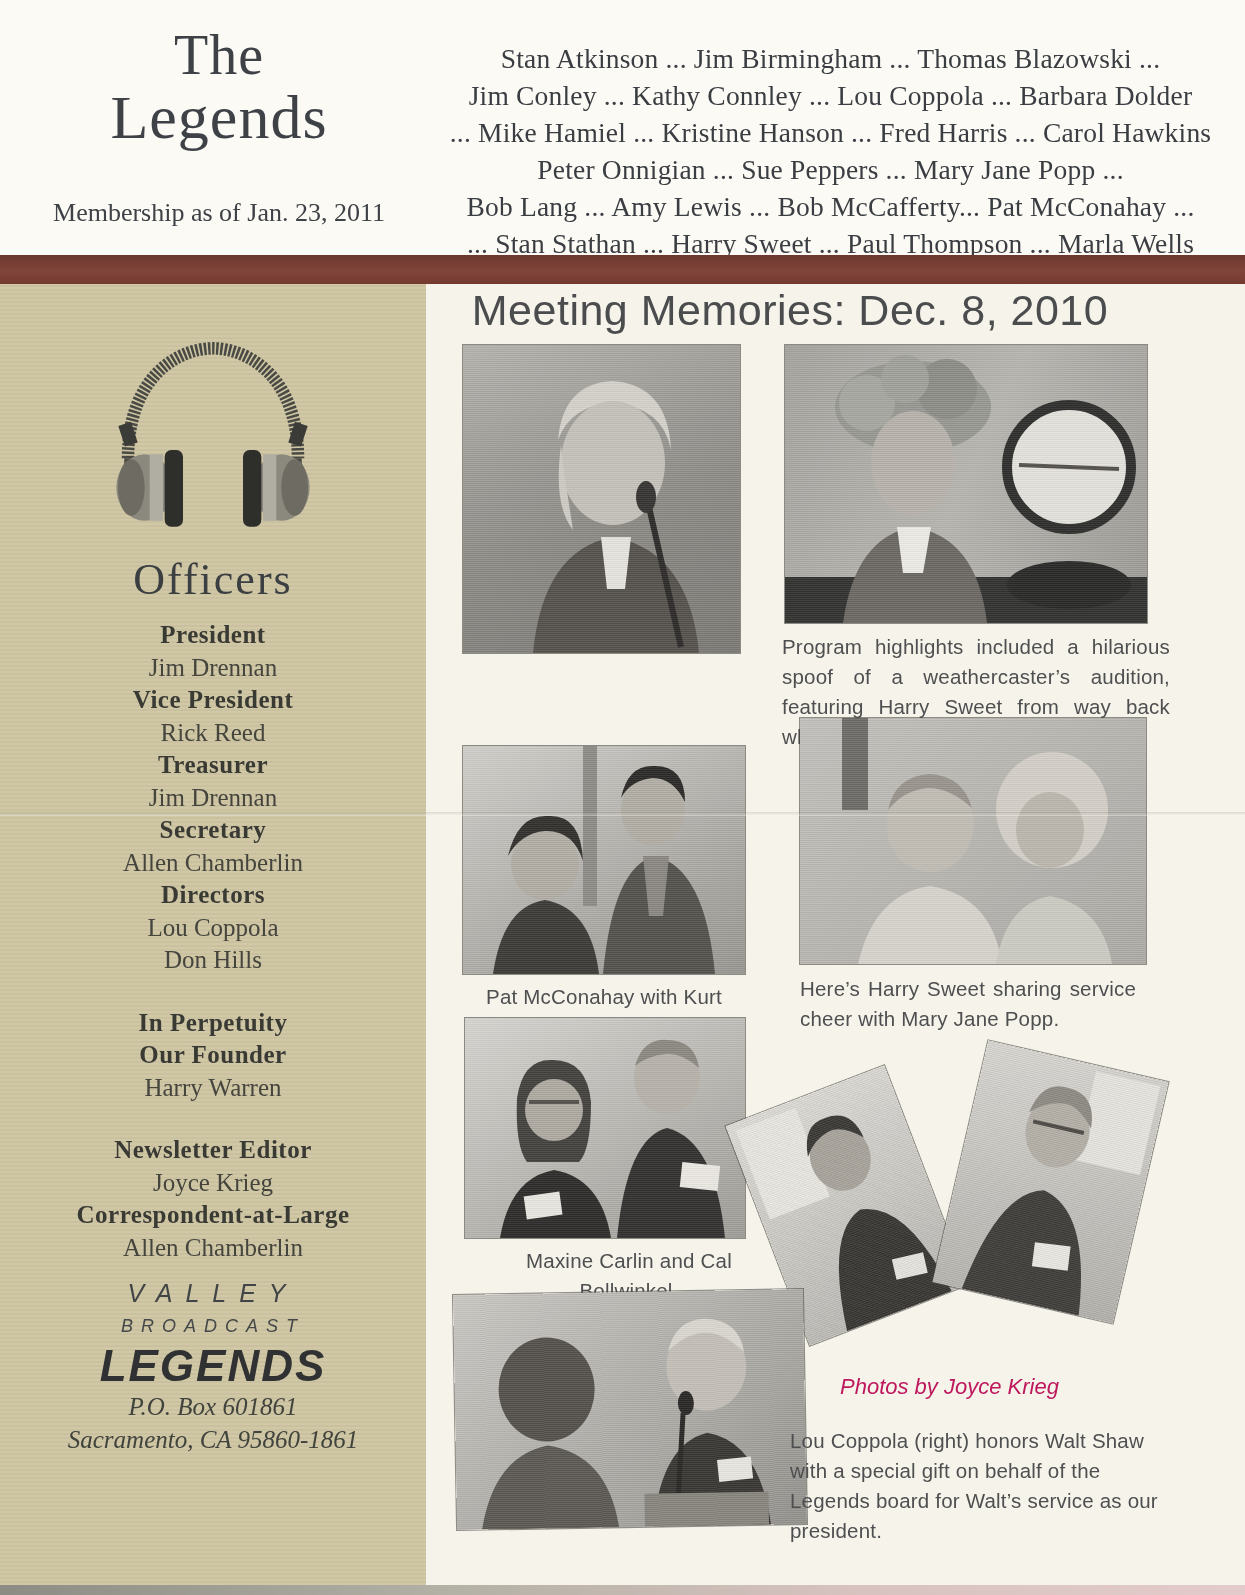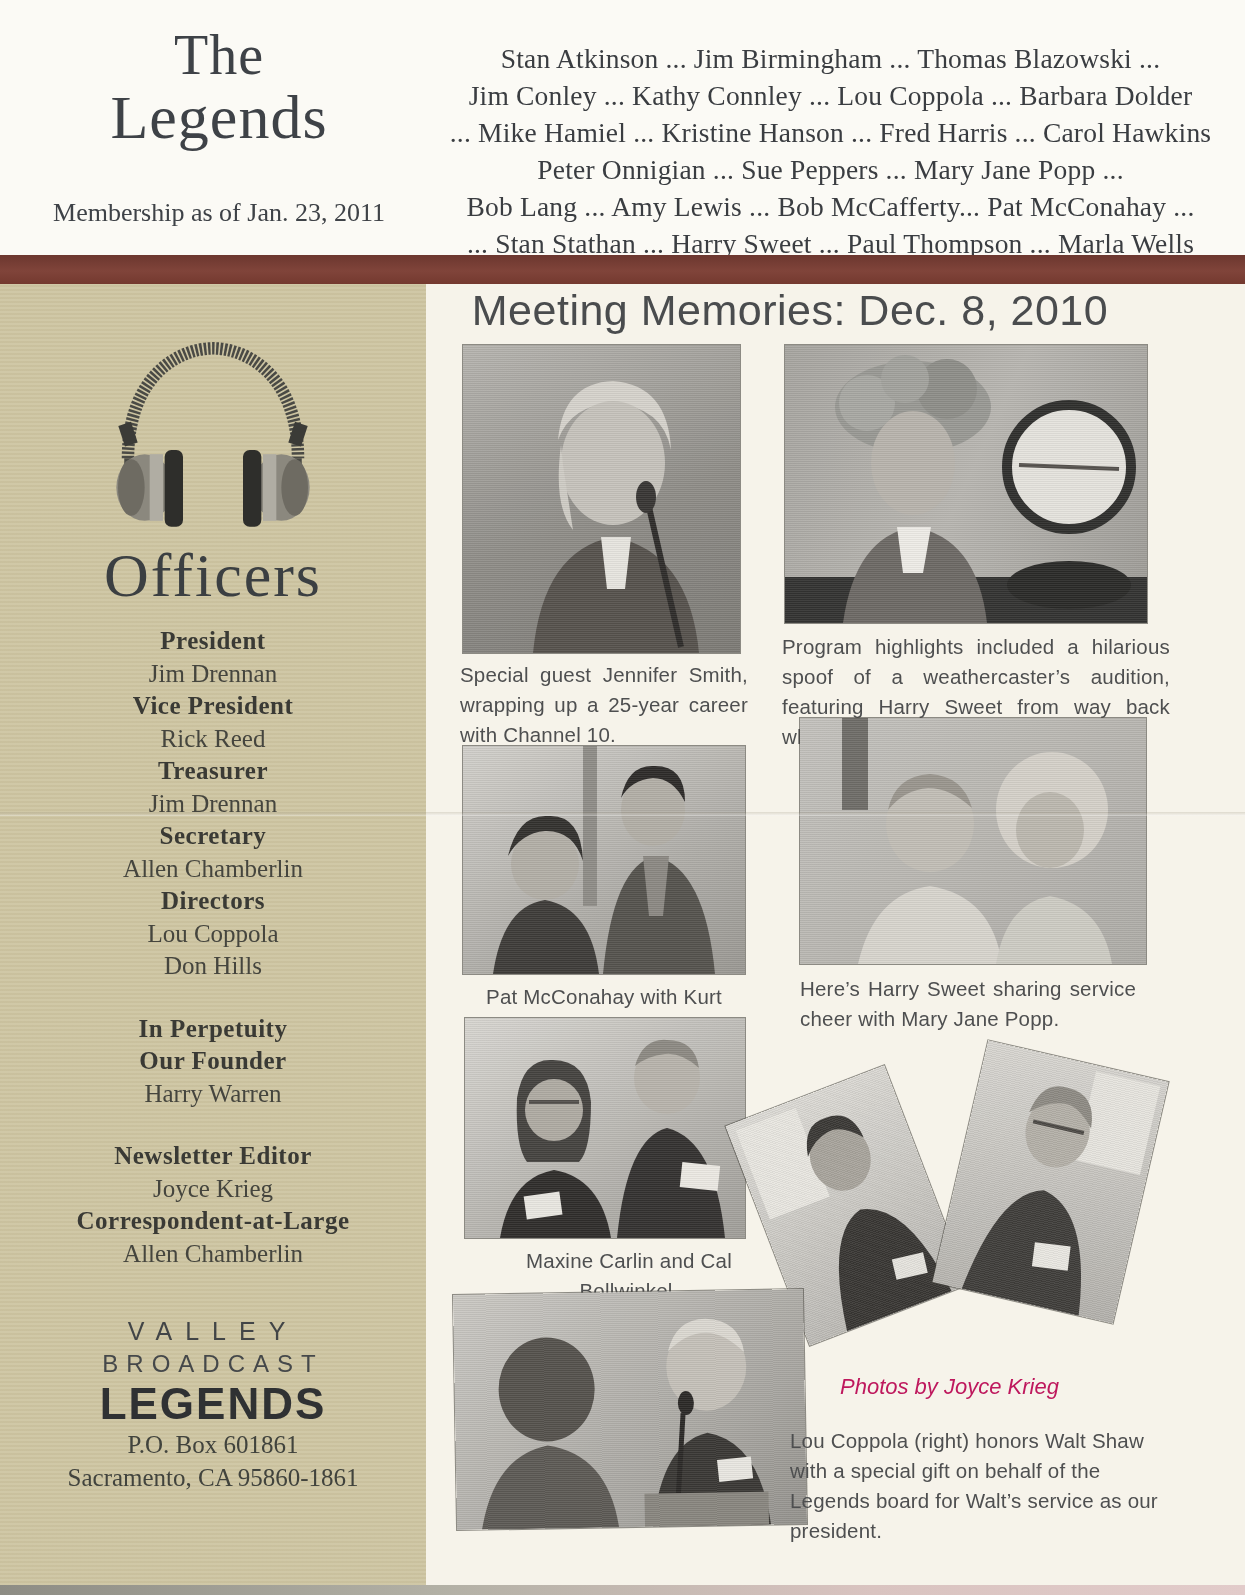--- a/index.html
+++ b/index.html
@@ -22,28 +22,28 @@
   .divider{position:absolute;left:0;top:255px;width:100%;height:29px;
            background:linear-gradient(to bottom,#6c372f,#80443a 55%,#74392f);}
 
   
   .sidebar{position:absolute;left:0;top:284px;width:426px;height:1301px;
            background:
              repeating-linear-gradient(0deg, rgba(255,255,255,.05) 0 2px, rgba(90,80,50,.04) 2px 4px),
              #cec5a2;
            text-align:center;}
   .headphones{display:block;margin:30px auto 0 auto;}
-  .officers-heading{font-size:62px;color:#3b3f42;letter-spacing:2px;margin-top:4px;}
+  .officers-heading{font-size:44px;color:#3b3f42;letter-spacing:2px;margin-top:18px;}
   .roles{margin-top:14px;font-size:25px;line-height:32.5px;color:#45453e;}
   .role-title{font-weight:bold;color:#3a3a35;letter-spacing:.5px;}
   .block-gap{margin-top:30px;}
-  .org{margin-top:44px;color:#3a3d3f;}
+  .org{margin-top:12px;color:#3a3d3f;font-style:italic;}
   .org .l1{font-family:"Liberation Sans",sans-serif;font-size:25px;letter-spacing:13px;line-height:34px;color:#42454า;}
   .org .l1{color:#424547;}
-  .org .l2{font-family:"Liberation Sans",sans-serif;font-size:24px;letter-spacing:8px;line-height:32px;color:#45484a;}
+  .org .l2{font-family:"Liberation Sans",sans-serif;font-size:18px;letter-spacing:8px;line-height:32px;color:#45484a;}
   .org .l3{font-family:"Liberation Sans",sans-serif;font-size:44px;font-weight:bold;letter-spacing:2px;line-height:48px;color:#2f3133;}
   .org .a1,.org .a2{font-size:25px;line-height:33px;color:#41433d;}
 
   
   .main-heading{position:absolute;left:440px;top:286px;width:700px;text-align:center;
                 font-family:"Liberation Sans",sans-serif;font-size:43px;color:#4a4c4e;
                 letter-spacing:.5px;}
   .caption{position:absolute;font-family:"Liberation Sans",sans-serif;font-size:20.5px;
            line-height:30px;color:#4e4f50;letter-spacing:.2px;}
   .jst{text-align:justify;}
@@ -160,21 +160,20 @@
     <svg viewBox="0 0 277 308" preserveAspectRatio="none">
       <path d="M95 95 Q100 38 150 36 Q205 40 208 105 Q200 62 150 58 Q108 60 95 95Z" fill="#d6d3cc"></path>
       <ellipse cx="150" cy="118" rx="52" ry="62" fill="#c6c3bc"></ellipse>
       <path d="M98 100 Q90 160 110 185 L100 120 Z" fill="#cfccc5"></path>
       <path d="M70 308 Q80 205 150 192 Q226 206 236 308 Z" fill="#56524d"></path>
       <path d="M138 192 L168 192 L162 244 L144 244 Z" fill="#e7e5df"></path>
       <line x1="186" y1="162" x2="218" y2="302" stroke="#2e2c2a" stroke-width="6"></line>
       <ellipse cx="183" cy="152" rx="10" ry="16" fill="#383634"></ellipse>
     </svg>
   </div>
-  <div class="caption jst" style="left:460px;top:660px;width:288px;">Special guest Jennifer Smith, wrapping up a 25-year career with Channel 10.</div>
 
   <div class="photo ph-weather">
     <svg viewBox="0 0 362 278" preserveAspectRatio="none">
       <rect x="0" y="232" width="362" height="46" fill="#333331"></rect>
       <ellipse cx="128" cy="62" rx="78" ry="46" fill="#999994"></ellipse>
       <circle cx="82" cy="58" r="28" fill="#a8a8a3"></circle>
       <circle cx="162" cy="44" r="30" fill="#8e8e89"></circle>
       <circle cx="120" cy="34" r="24" fill="#a2a29d"></circle>
       <ellipse cx="128" cy="118" rx="42" ry="52" fill="#b8b4ad"></ellipse>
       <path d="M58 278 Q70 192 128 182 Q192 192 202 278 Z" fill="#6d6965"></path>

